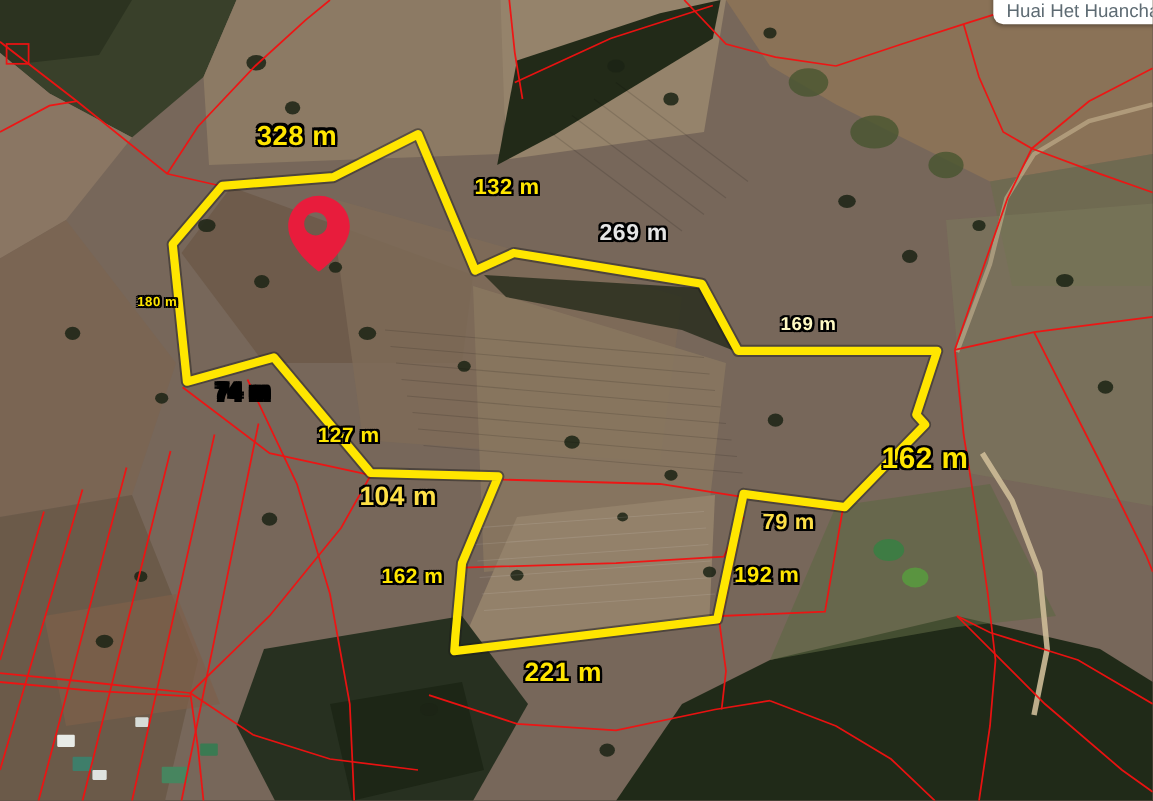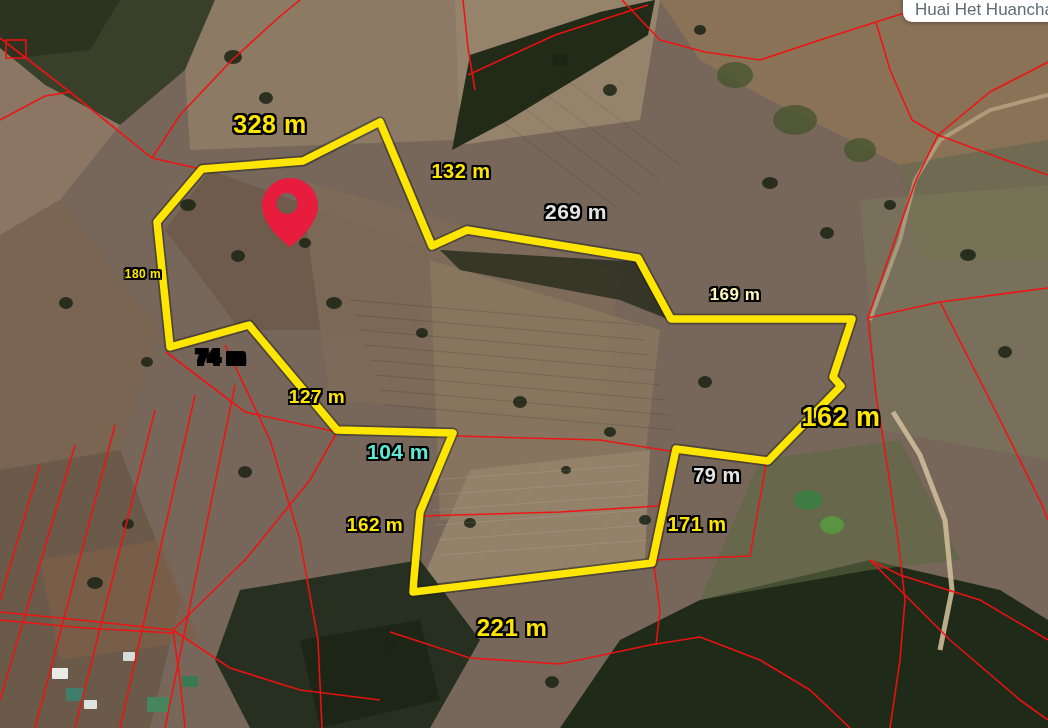--- a/index.html
+++ b/index.html
@@ -174,25 +174,25 @@
   </svg>
 
   <div id="labels-layer">
       <div class="measure-label" style="left: 270px; top: 124px; font-size: 25px; color: rgb(255, 230, 0);">328 m</div>
       <div class="measure-label" style="left: 437px; top: 171px; font-size: 20px; color: rgb(255, 230, 0); padding-left: 48px;">132 m</div>
       <div class="measure-label" style="left: 576px; top: 212px; font-size: 21px; color: #e5e5e5;">269 m</div>
       <div class="measure-label" style="left: 735px; top: 295px; font-size: 17px; color: #fef9c3;">169 m</div>
       <div class="measure-label" style="left: 115px; top: 274px; font-size: 12px; color: rgb(255, 230, 0); margin-left: 28px;">180 m</div>
       <div class="measure-label" style="left: 221px; top: 357px; font-size: 21px; color: #000000;">74 m</div>
       <div class="measure-label" style="left: 269px; top: 397px; font-size: 19px; color: rgb(255, 230, 0); margin-left: 48px;">127 m</div>
-      <div class="measure-label" style="left: 398px; top: 452px; font-size: 21px; color: #5eead4;">104 m</div>
+      <div class="measure-label" style="left: 362px; top: 452px; font-size: 24px; color: #fde047;">104 m</div>
       <div class="measure-label" style="left: 375px; top: 525px; font-size: 19px; color: rgb(255, 230, 0);">162 m</div>
-      <div class="measure-label" style="left: 512px; top: 612px; font-size: 24px; color: rgb(255, 230, 0); margin-top: 16px;">221 m</div>
-      <div class="measure-label" style="left: 717px; top: 475px; font-size: 20px; color: #e5e5e5;">79 m</div>
-      <div class="measure-label" style="left: 697px; top: 524px; font-size: 20px; color: rgb(255, 230, 0);">171 m</div>
+      <div class="measure-label" style="left: 512px; top: 612px; font-size: 24px; color: rgb(255, 230, 0);">221 m</div>
+      <div class="measure-label" style="left: 717px; top: 475px; font-size: 20px; color: #fde047;">79 m</div>
+      <div class="measure-label" style="left: 697px; top: 524px; font-size: 20px; color: rgb(255, 230, 0);">192 m</div>
       <div class="measure-label" style="left: 841px; top: 417px; font-size: 27px; color: rgb(255, 230, 0);">162 m</div>
     </div>
 
   <div id="place-box" style="background: rgb(255, 255, 255); color: rgb(94, 107, 115);">
     <span>Huai Het Huanchan</span>
   </div>
 
 </div>
 
 </body></html>

